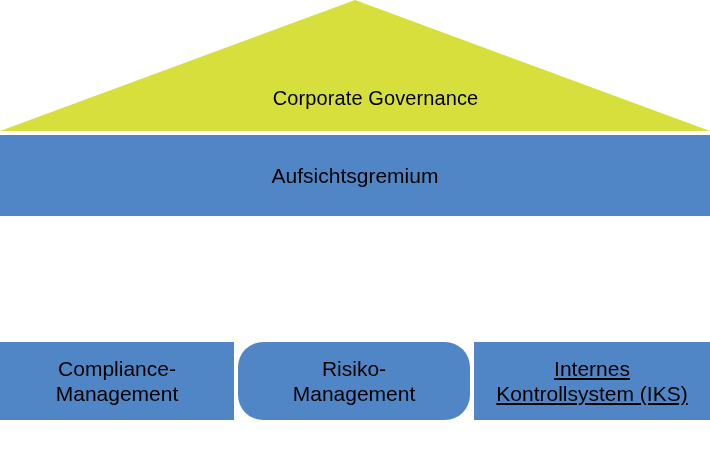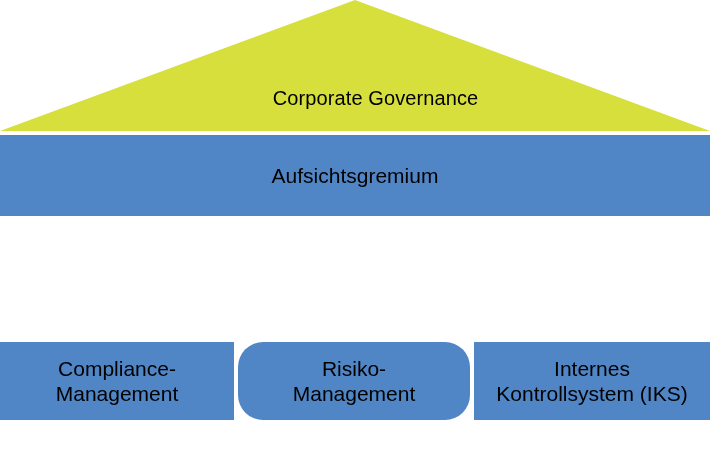--- a/index.html
+++ b/index.html
@@ -100,20 +100,21 @@
     width: 234px;
   }
   .col-risk {
     left: 238px;
     width: 232px;
     border-radius: 25px;
   }
   .col-iks {
     left: 474px;
     width: 236px;
+    text-decoration: underline;
   }
 
   .bar-audit {
     left: 0;
     top: 386px;
     width: 710px;
     height: 79px;
   }
 
   .bar-text {

